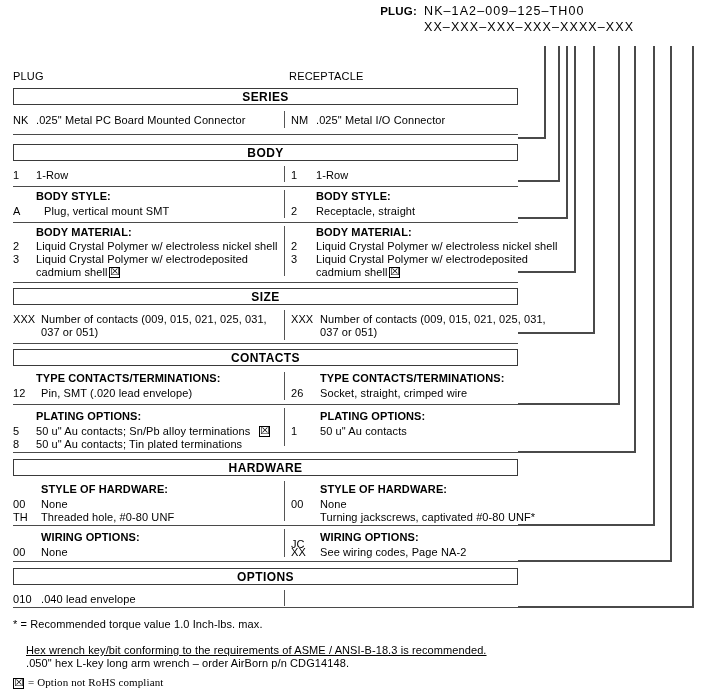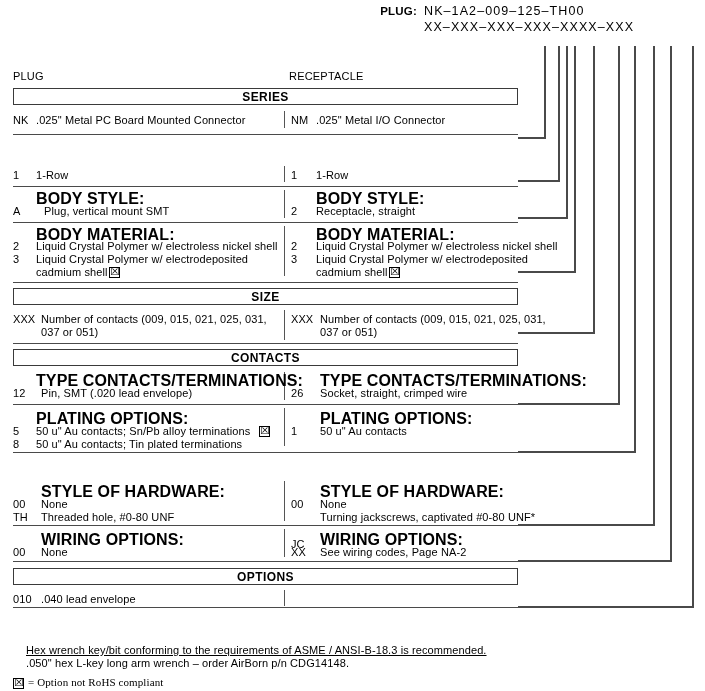--- a/index.html
+++ b/index.html
@@ -24,21 +24,21 @@
 
   
   .banner{
     position:absolute;left:5px;width:505px;height:17px;
     border:1.4px solid #3a3a3a;background:#fff;
     display:flex;align-items:center;justify-content:center;
     font-size:12px;font-weight:bold;letter-spacing:.4px;
     box-sizing:border-box;
   }
   .code{position:absolute;font-size:11px;letter-spacing:.1px;white-space:nowrap;}
-  .ttl{position:absolute;font-size:16px;font-weight:bold;letter-spacing:.1px;white-space:nowrap;}
+  .ttl{position:absolute;font-size:11px;font-weight:bold;letter-spacing:.1px;white-space:nowrap;}
   .txt{position:absolute;font-size:11px;letter-spacing:.1px;white-space:nowrap;}
 
   
   .hr{position:absolute;left:5px;height:0;border-top:1.3px solid #4a4a4a;}
   .vdiv{position:absolute;width:0;border-left:1.3px solid #555;}
 
   
   .foot{position:absolute;font-size:11px;letter-spacing:.1px;white-space:nowrap;}
 
   
@@ -108,20 +108,21 @@
   <div class="col-caption" style="left:281px;top:70px;">RECEPTACLE</div>
 
   <div class="banner" style="top:88px;">SERIES</div>
   <div class="vdiv" style="left:276px;top:111px;height:17px;"></div>
   <span class="code" style="left:5px;top:114px;">NK</span>
   <span class="txt" style="left:28px;top:114px;">.025" Metal PC Board Mounted Connector</span>
   <span class="code" style="left:283px;top:114px;">NM</span>
   <span class="txt" style="left:308px;top:114px;">.025" Metal I/O Connector</span>
   <div class="hr" style="top:134px;width:505px;"></div>
 
+  <div class="banner" style="top:144px;">BODY</div>
 
   <div class="vdiv" style="left:276px;top:166px;height:16px;"></div>
   <span class="code" style="left:5px;top:169px;">1</span>
   <span class="txt" style="left:28px;top:169px;">1-Row</span>
   <span class="code" style="left:283px;top:169px;">1</span>
   <span class="txt" style="left:308px;top:169px;">1-Row</span>
   <div class="hr" style="top:186px;width:505px;"></div>
 
   <div class="vdiv" style="left:276px;top:190px;height:28px;"></div>
   <span class="ttl" style="left:28px;top:190px;">BODY STYLE:</span>
@@ -174,20 +175,21 @@
   <span class="code" style="left:5px;top:425px;">5</span>
   <span class="txt" style="left:28px;top:425px;">50 u" Au contacts; Sn/Pb alloy terminations</span>
   <span class="xbox" style="position:absolute;left:251px;top:426px;"></span>
   <span class="code" style="left:5px;top:438px;">8</span>
   <span class="txt" style="left:28px;top:438px;">50 u" Au contacts; Tin plated terminations</span>
   <span class="ttl" style="left:312px;top:410px;">PLATING OPTIONS:</span>
   <span class="code" style="left:283px;top:425px;">1</span>
   <span class="txt" style="left:312px;top:425px;">50 u" Au contacts</span>
   <div class="hr" style="top:452px;width:505px;"></div>
 
+  <div class="banner" style="top:459px;">HARDWARE</div>
   <div class="vdiv" style="left:276px;top:481px;height:40px;"></div>
   <span class="ttl" style="left:33px;top:483px;">STYLE OF HARDWARE:</span>
   <span class="code" style="left:5px;top:498px;">00</span>
   <span class="txt" style="left:33px;top:498px;">None</span>
   <span class="code" style="left:5px;top:511px;">TH</span>
   <span class="txt" style="left:33px;top:511px;">Threaded hole, #0-80 UNF</span>
   <span class="ttl" style="left:312px;top:483px;">STYLE OF HARDWARE:</span>
   <span class="code" style="left:283px;top:498px;">00</span>
   <span class="txt" style="left:312px;top:498px;">None</span>
   <span class="code" style="left:283px;top:538px;">JC</span>
@@ -202,19 +204,20 @@
   <span class="code" style="left:283px;top:546px;">XX</span>
   <span class="txt" style="left:312px;top:546px;">See wiring codes, Page NA-2</span>
   <div class="hr" style="top:561px;width:505px;"></div>
 
   <div class="banner" style="top:568px;">OPTIONS</div>
   <div class="vdiv" style="left:276px;top:590px;height:16px;"></div>
   <span class="code" style="left:5px;top:593px;">010</span>
   <span class="txt" style="left:33px;top:593px;">.040 lead envelope</span>
   <div class="hr" style="top:607px;width:505px;"></div>
 
+  <div class="foot" style="left:5px;top:618px;">* = Recommended torque value 1.0 Inch-lbs. max.</div>
   <div class="foot" style="left:18px;top:644px;text-decoration:underline;">Hex wrench key/bit conforming to the requirements of ASME / ANSI-B-18.3 is recommended.</div>
   <div class="foot" style="left:18px;top:657px;">.050" hex L-key long arm wrench – order AirBorn p/n CDG14148.</div>
 
   <span class="xbox" style="position:absolute;left:5px;top:678px;"></span>
   <div class="foot" style="left:20px;top:676px;font-family:Liberation Serif, serif;">= Option not RoHS compliant</div>
 
 </div>
 
 </body></html>

